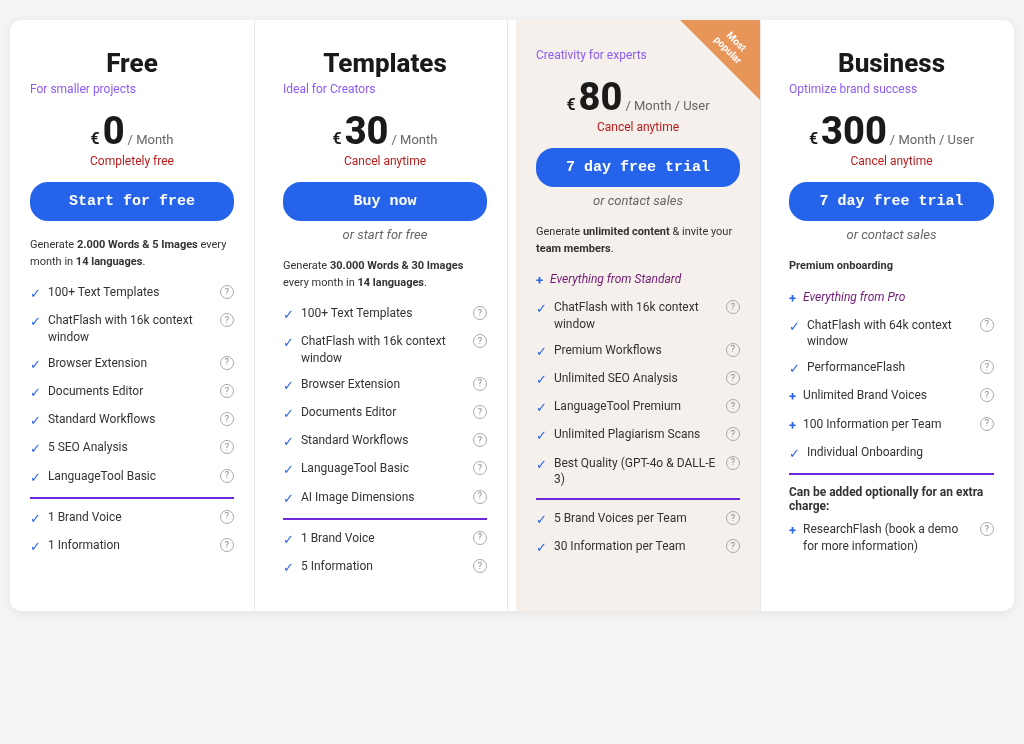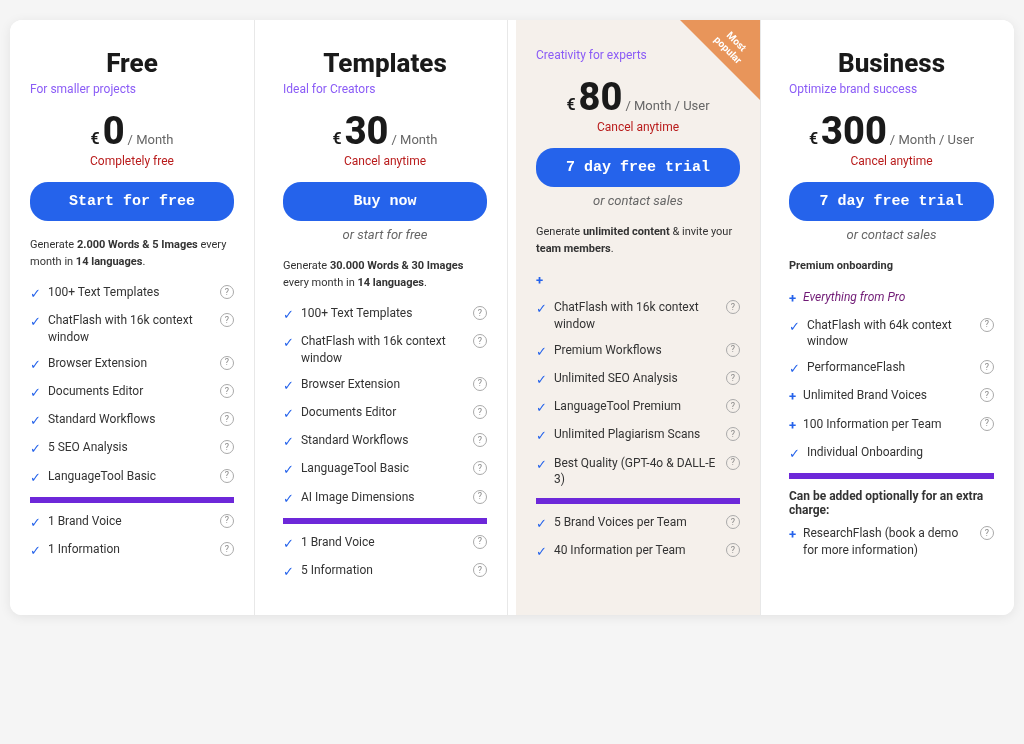--- a/index.html
+++ b/index.html
@@ -170,21 +170,21 @@
       font-size: 9px;
       color: #888;
       cursor: pointer;
       margin-top: 1px;
     }
     .everything-from {
       font-style: italic;
       color: #701a75;
     }
     .divider-section {
-      border-top: 6px solid #6d28d9;
+      border-top: 2px solid #6d28d9;
       margin: 10px 0;
       padding-top: 10px;
     }
     .optional-label {
       font-size: 12px;
       font-weight: 700;
       color: #333;
       margin-bottom: 8px;
     }
   </style>
@@ -326,20 +326,21 @@
     <span class="price-amount">80</span>
     <span class="price-period">/ Month / User</span>
   </div>
       <div class="price-note">Cancel anytime</div>
       <button class="cta-button">7 day free trial</button>
       <div class="cta-secondary">or contact sales</div>
       <div class="feature-highlight">Generate <strong>unlimited content</strong> &amp; invite your <strong>team members</strong>.</div>
       <ul class="features-list">
         <li>
       <span class="feat-icon plus">+</span>
+      <span class="feat-label everything-from">Everything from Standard</span>
 
     </li>
         <li>
       <span class="feat-icon check">✓</span>
       <span class="feat-label">ChatFlash with 16k context window</span>
       <span class="feat-info">?</span>
     </li>
         <li>
       <span class="feat-icon check">✓</span>
       <span class="feat-label">Premium Workflows</span>
@@ -367,21 +368,21 @@
     </li>
       </ul>
       <ul class="features-list divider-section">
         <li>
         <span class="feat-icon check">✓</span>
         <span class="feat-label">5 Brand Voices per Team</span>
         <span class="feat-info">?</span>
       </li>
         <li>
         <span class="feat-icon check">✓</span>
-        <span class="feat-label">40 Information per Team</span>
+        <span class="feat-label">30 Information per Team</span>
         <span class="feat-info">?</span>
       </li>
       </ul>
     </div>
     <div class="plan-col">
       <div class="plan-name">Business</div>
       <div class="plan-tagline">Optimize brand success</div>
       <div class="price-row">
     <span class="price-currency">€</span>
     <span class="price-amount">300</span>

